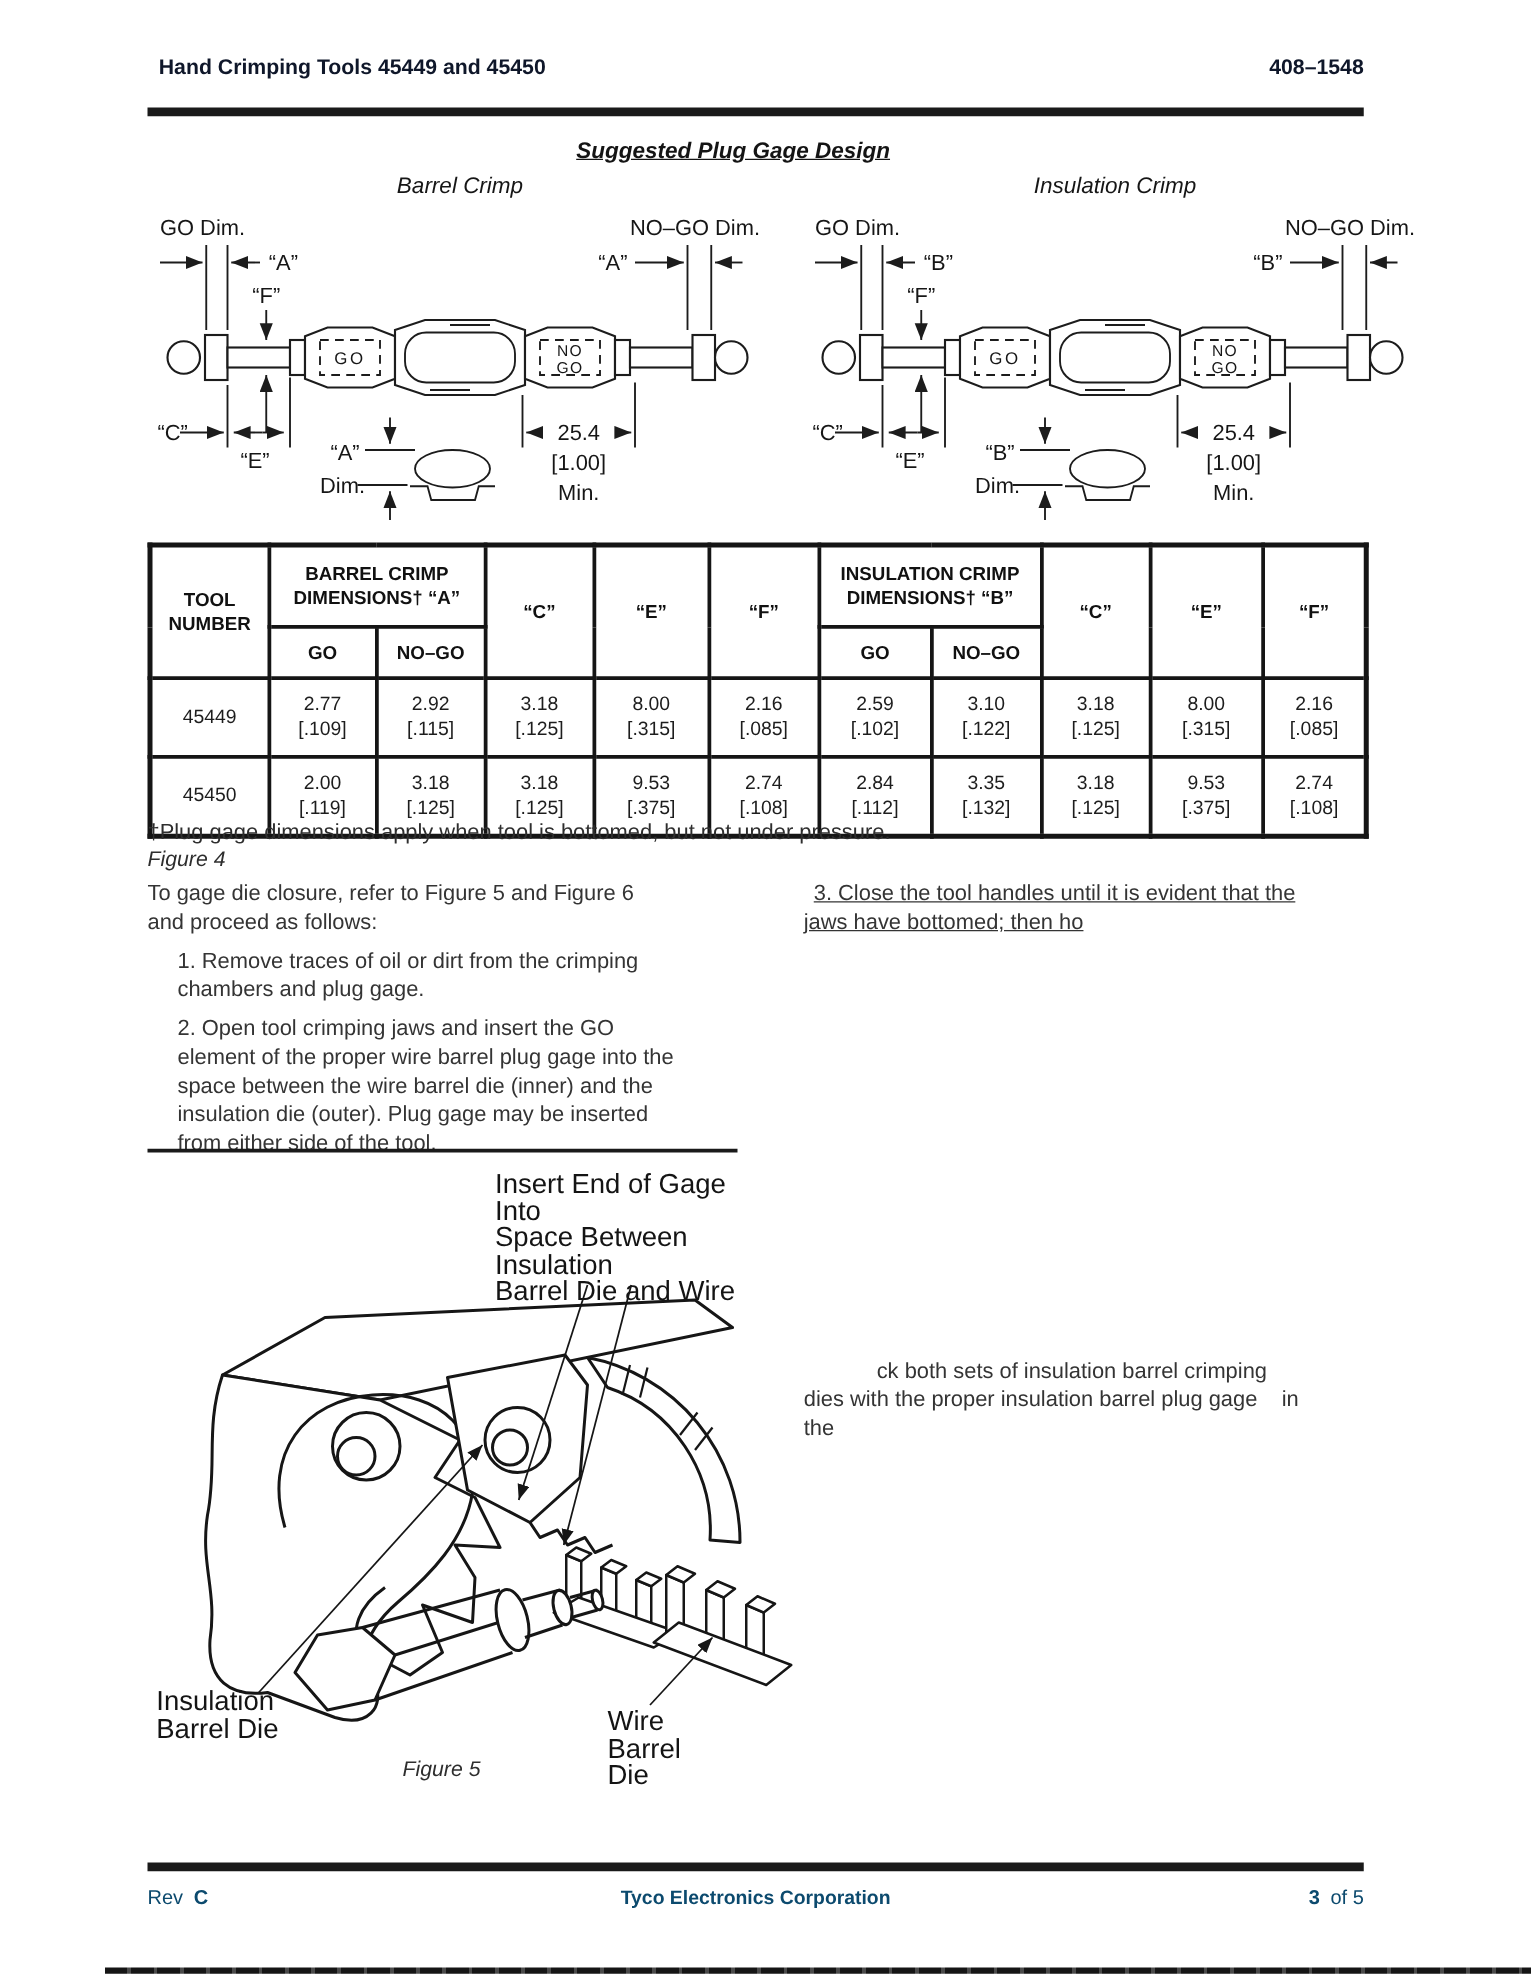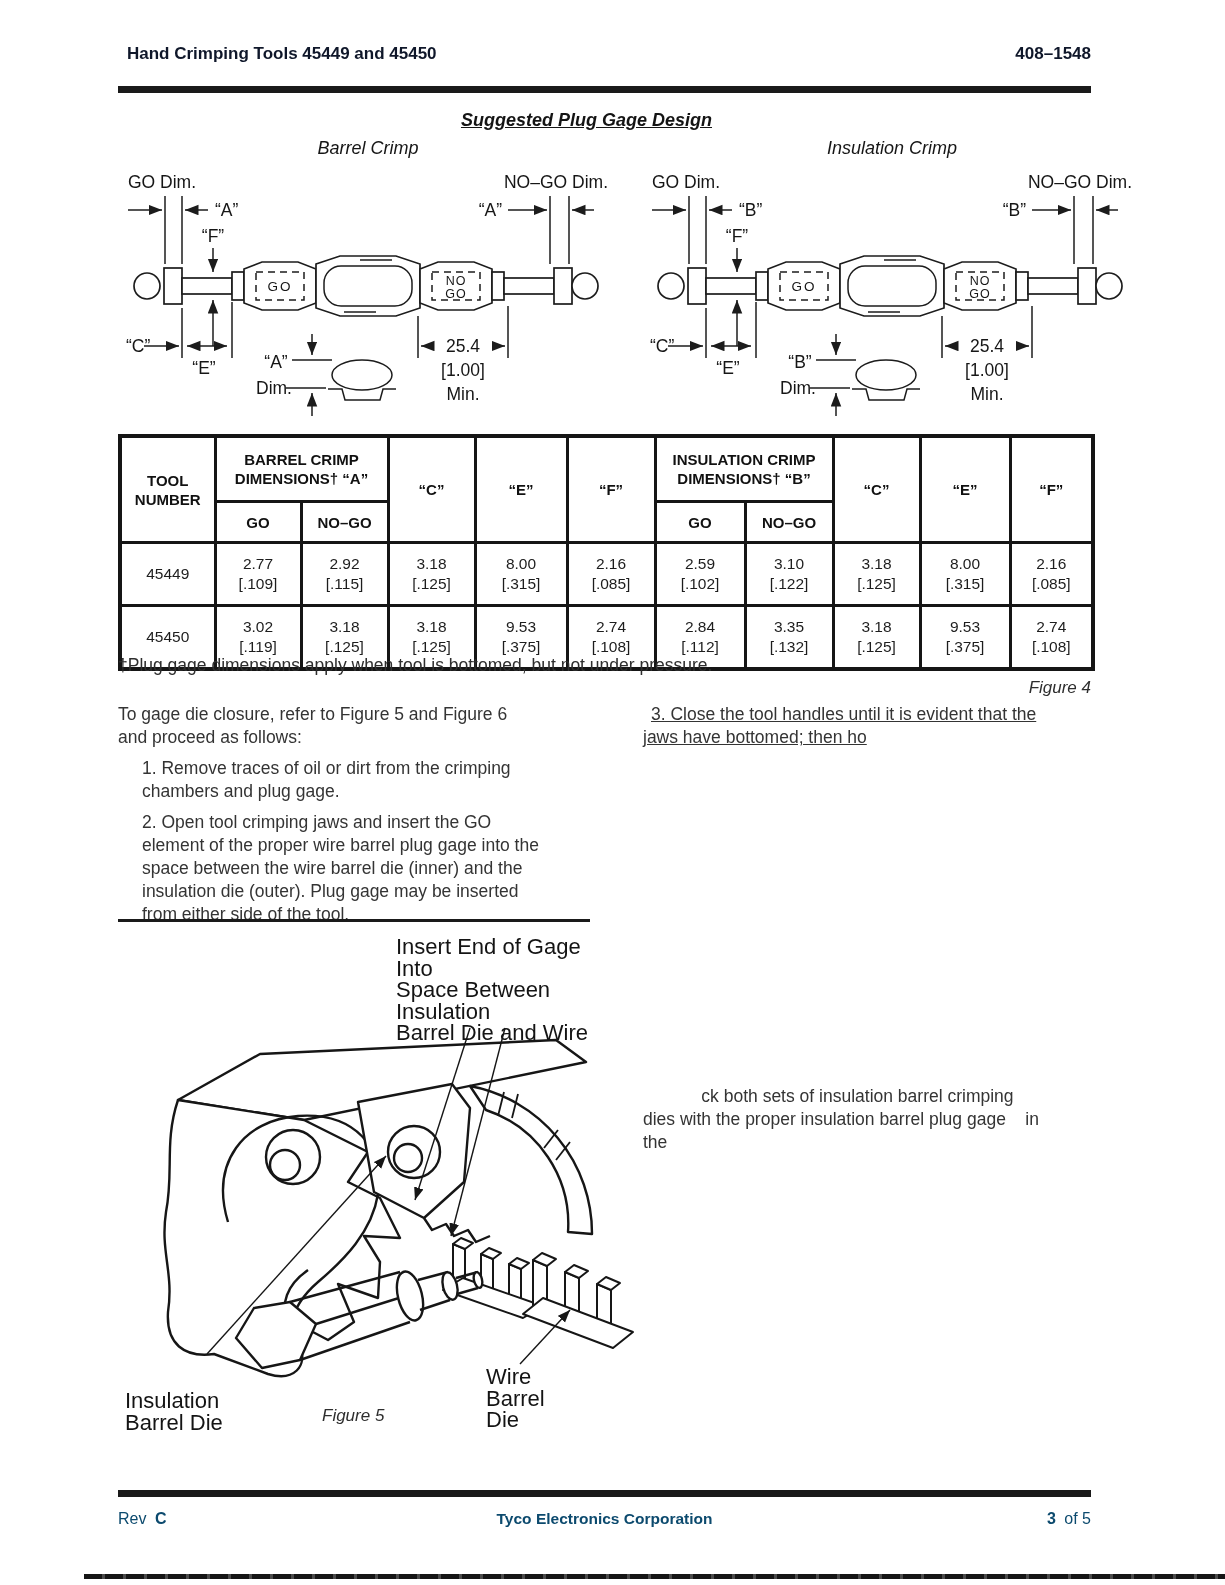--- a/index.html
+++ b/index.html
@@ -272,21 +272,21 @@
 [.122]</td>
         <td>3.18
 [.125]</td>
         <td>8.00
 [.315]</td>
         <td>2.16
 [.085]</td>
       </tr>
       <tr>
         <td>45450</td>
-        <td>3.02
+        <td>2.00
 [.119]</td>
         <td>3.18
 [.125]</td>
         <td>3.18
 [.125]</td>
         <td>9.53
 [.375]</td>
         <td>2.74
 [.108]</td>
         <td>2.84
@@ -297,21 +297,21 @@
 [.125]</td>
         <td>9.53
 [.375]</td>
         <td>2.74
 [.108]</td>
       </tr>
     </tbody>
   </table>
 
   <div class="abs bodytext" style="left:118px;top:654px;color:#2e2e2e;">†Plug gage dimensions apply when tool is bottomed, but not under pressure.</div>
-  <div class="abs caption" style="left:118px;top:678px;width:973px;text-align:right;">Figure 4</div>
+  <div class="abs caption" style="left:118px;top:678px;width:973px;text-align:left;">Figure 4</div>
 
   <div class="abs" style="left:118px;top:703px;width:474px;">
     <div class="bodytext" style="margin-bottom:8px;">To gage die closure, refer to Figure 5 and Figure 6
 and proceed as follows:</div>
     <div class="bodytext item" style="margin-bottom:8px;">1. Remove traces of oil or dirt from the crimping
 chambers and plug gage.</div>
     <div class="bodytext item">2. Open tool crimping jaws and insert the GO
 element of the proper wire barrel plug gage into the
 space between the wire barrel die (inner) and the
 insulation die (outer). Plug gage may be inserted
@@ -391,21 +391,21 @@
     </g>
 
     <g stroke="#161616" fill="none" stroke-width="1.4">
       <line x1="352" y1="6" x2="297" y2="178" marker-end="url(#arrF)"></line>
       <line x1="387" y1="6" x2="333" y2="214" marker-end="url(#arrF)"></line>
       <line x1="89" y1="332" x2="268" y2="134" marker-end="url(#arrF)"></line>
       <line x1="402" y1="342" x2="452" y2="288" marker-end="url(#arrF)"></line>
     </g>
   </svg>
 
-  <div class="abs fig5label" style="left:125px;top:1390px;width:110px;">Insulation
+  <div class="abs fig5label" style="left:125px;top:1350px;width:110px;">Insulation
 Barrel Die</div>
   <div class="abs fig5label" style="left:486px;top:1366px;width:100px;">Wire Barrel
 Die</div>
   <div class="abs caption" style="left:322px;top:1406px;">Figure 5</div>
 
   <div class="abs rule" style="left:118px;top:1490px;width:973px;height:7px;"></div>
   <div class="abs" style="left:118px;top:1510px;width:973px;">
     <span class="ftr" style="position:absolute;left:0;">
       <span>Rev</span>
       <span style="font-weight:bold;margin-left:4px;">C</span>

